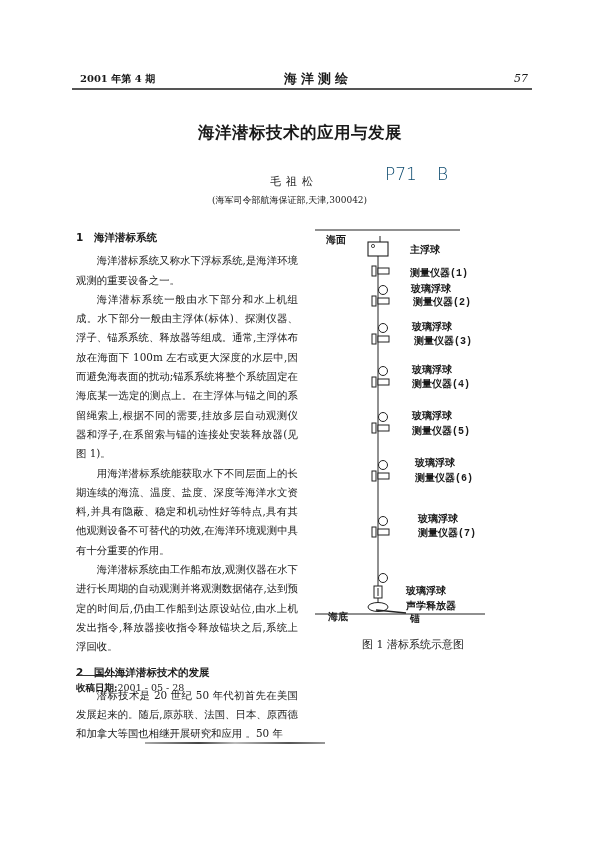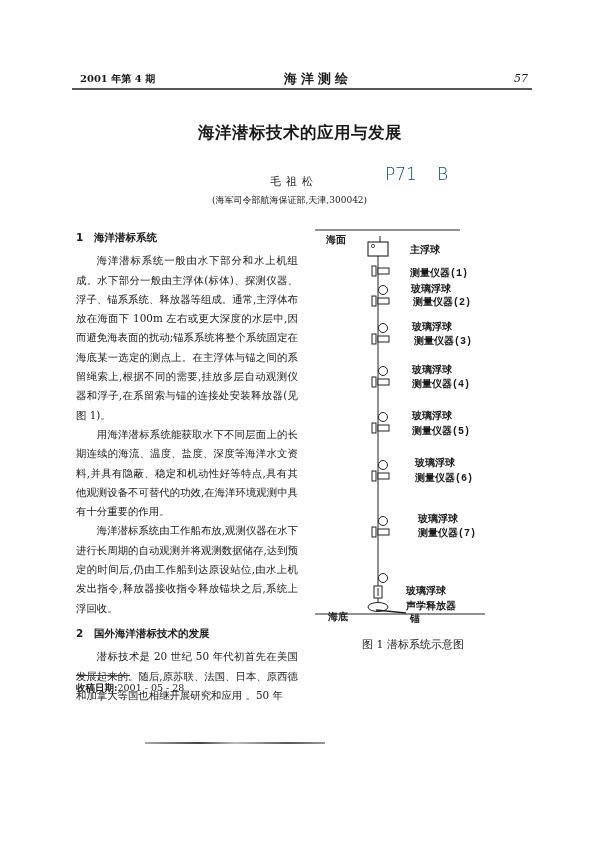--- a/index.html
+++ b/index.html
@@ -40,20 +40,21 @@
 <div class="abs author">毛祖松</div>
 <div class="abs handwrite" style="left:385px; top:164px;">P71</div>
 <div class="abs handwrite" style="left:437px; top:164px;">B</div>
 <div class="abs affil">(海军司令部航海保证部,天津,300042)</div>
 
 <div class="abs col" style="top:228px;">
   <div class="sec">
     <span class="num">1</span><span>海洋潜标系统</span>
   </div>
   <div style="height:4px"></div>
+  <p>海洋潜标系统又称水下浮标系统,是海洋环境观测的重要设备之一。</p>
   <p>海洋潜标系统一般由水下部分和水上机组成。水下部分一般由主浮体(标体)、探测仪器、浮子、锚系系统、释放器等组成。通常,主浮体布放在海面下 100m 左右或更大深度的水层中,因而避免海表面的扰动;锚系系统将整个系统固定在海底某一选定的测点上。在主浮体与锚之间的系留绳索上,根据不同的需要,挂放多层自动观测仪器和浮子,在系留索与锚的连接处安装释放器(见图 1)。</p>
   <p>用海洋潜标系统能获取水下不同层面上的长期连续的海流、温度、盐度、深度等海洋水文资料,并具有隐蔽、稳定和机动性好等特点,具有其他观测设备不可替代的功效,在海洋环境观测中具有十分重要的作用。</p>
   <p>海洋潜标系统由工作船布放,观测仪器在水下进行长周期的自动观测并将观测数据储存,达到预定的时间后,仍由工作船到达原设站位,由水上机发出指令,释放器接收指令释放锚块之后,系统上浮回收。</p>
   <div style="height:6px"></div>
   <div class="sec">
     <span class="num">2</span><span>国外海洋潜标技术的发展</span>
   </div>
   <div style="height:4px"></div>
   <p>潜标技术是 20 世纪 50 年代初首先在美国发展起来的。随后,原苏联、法国、日本、原西德和加拿大等国也相继开展研究和应用 。50 年</p>
 </div>

